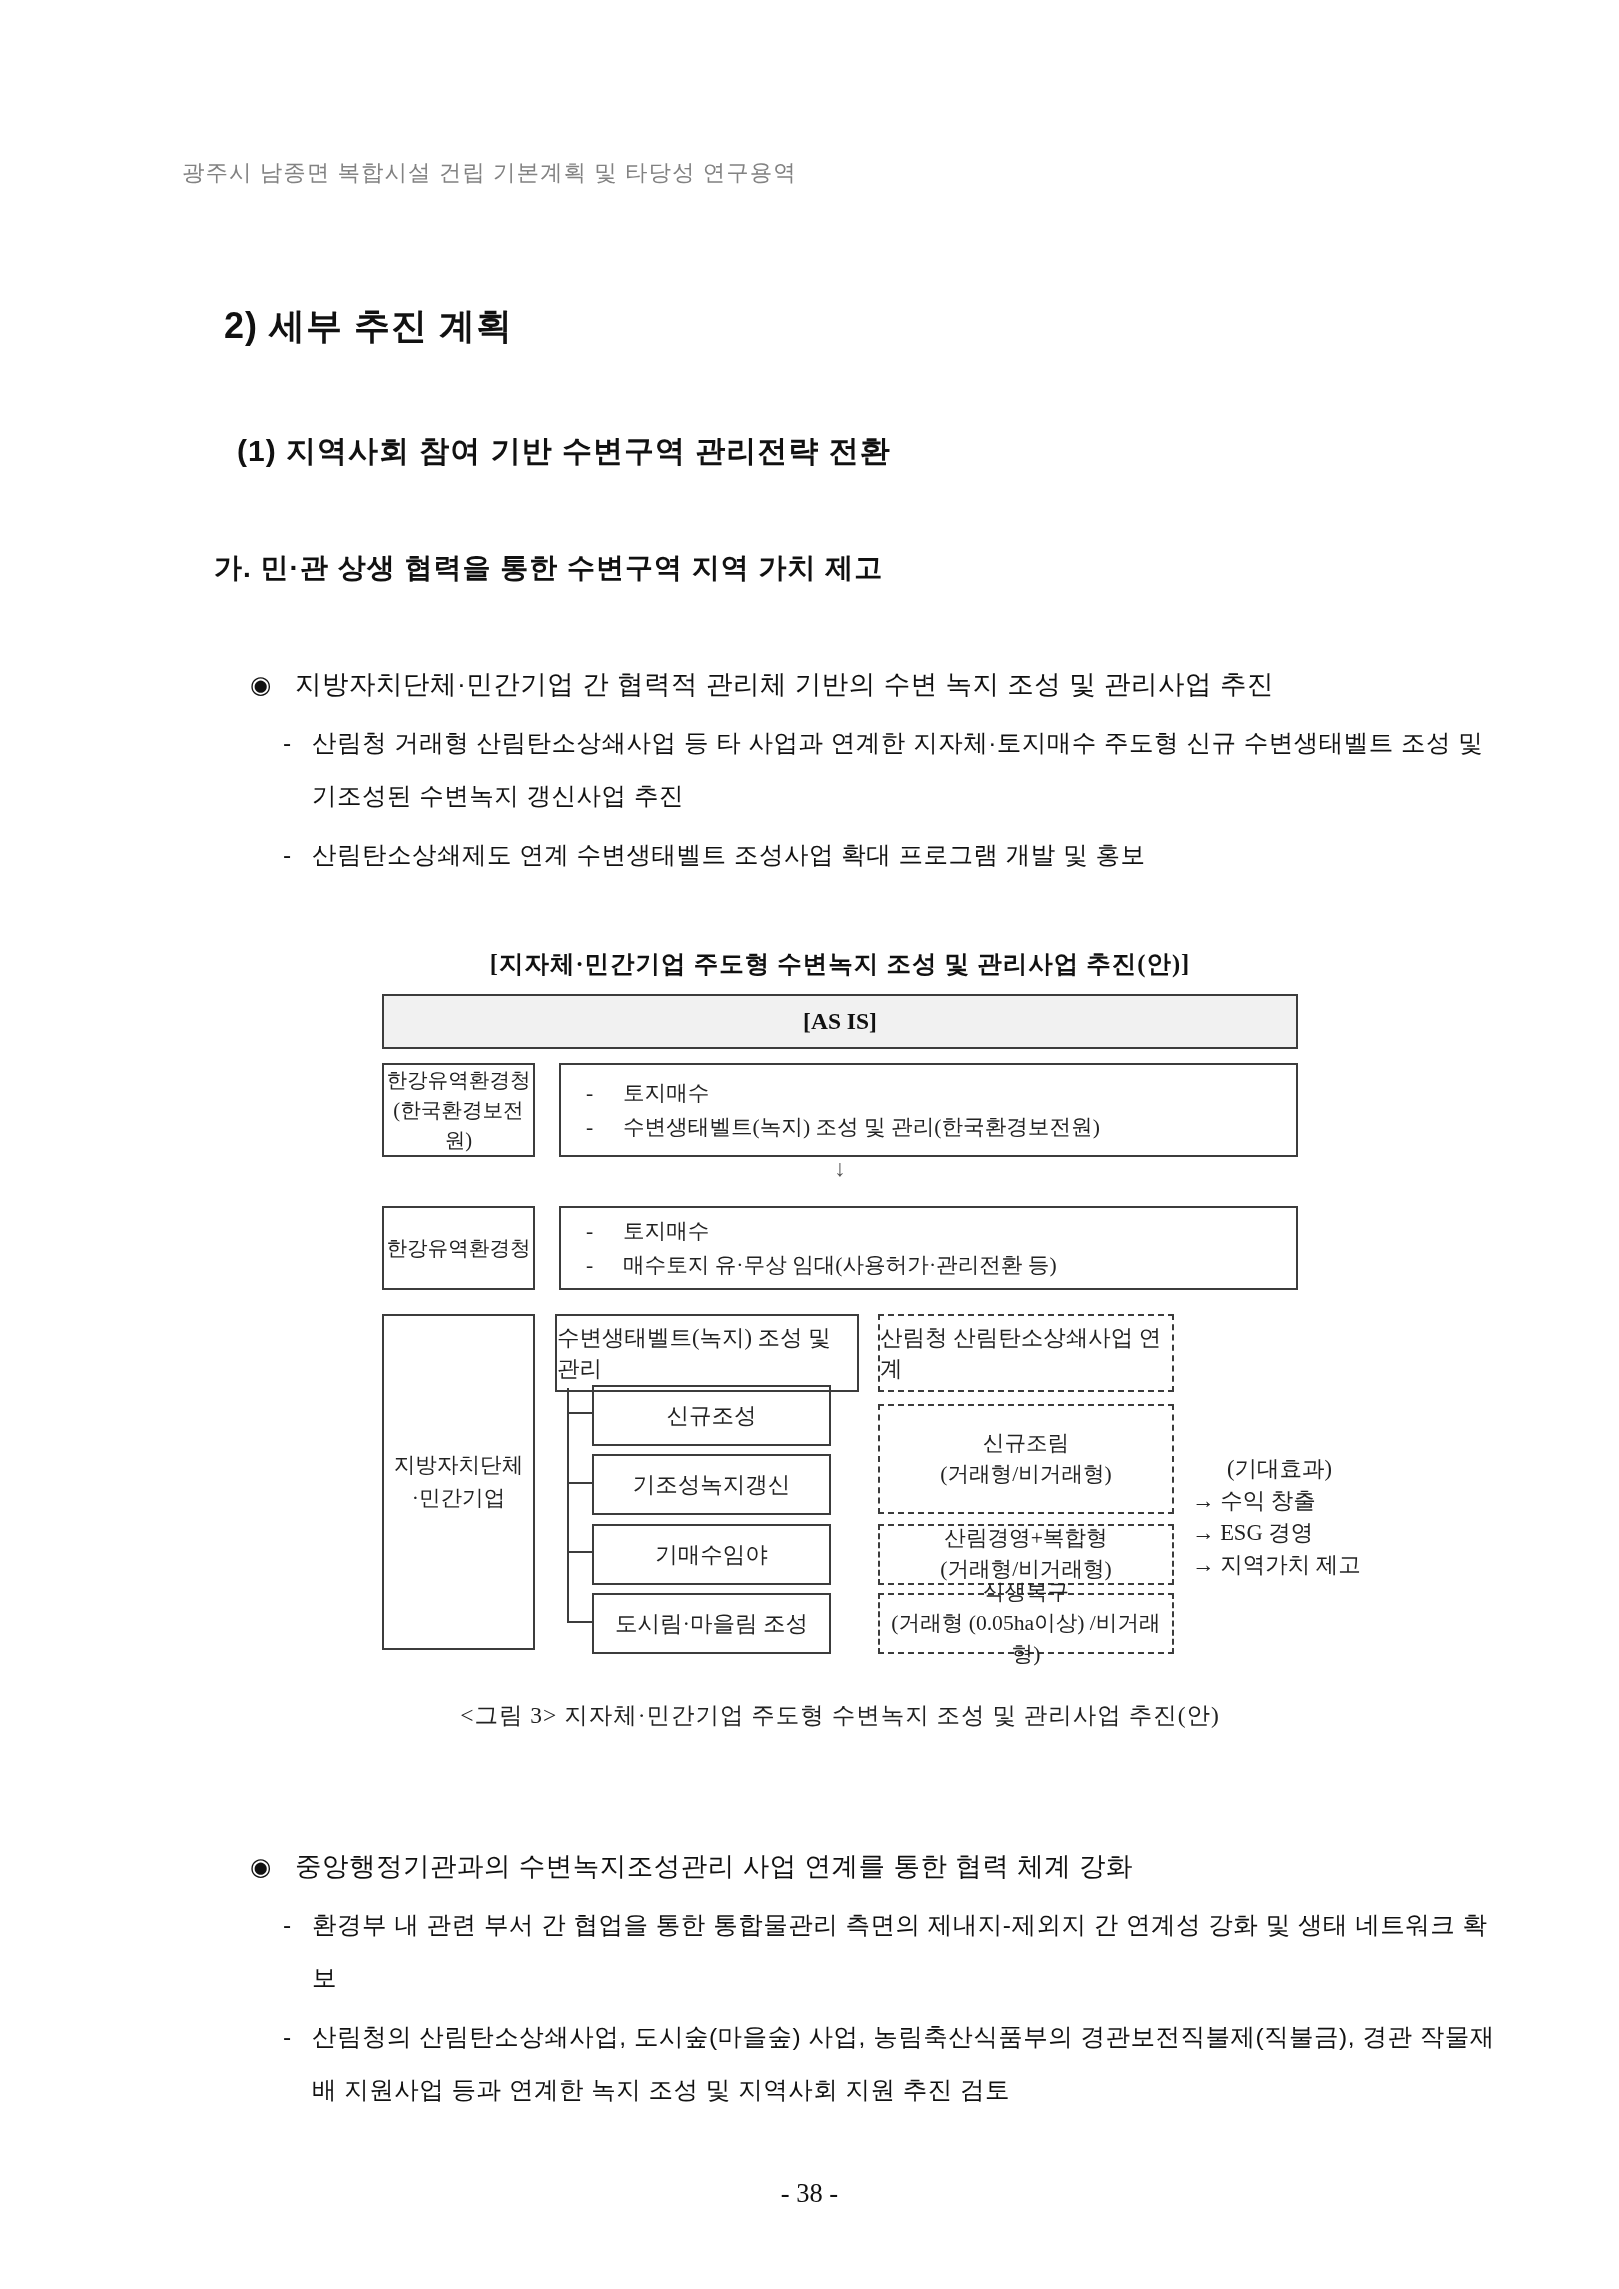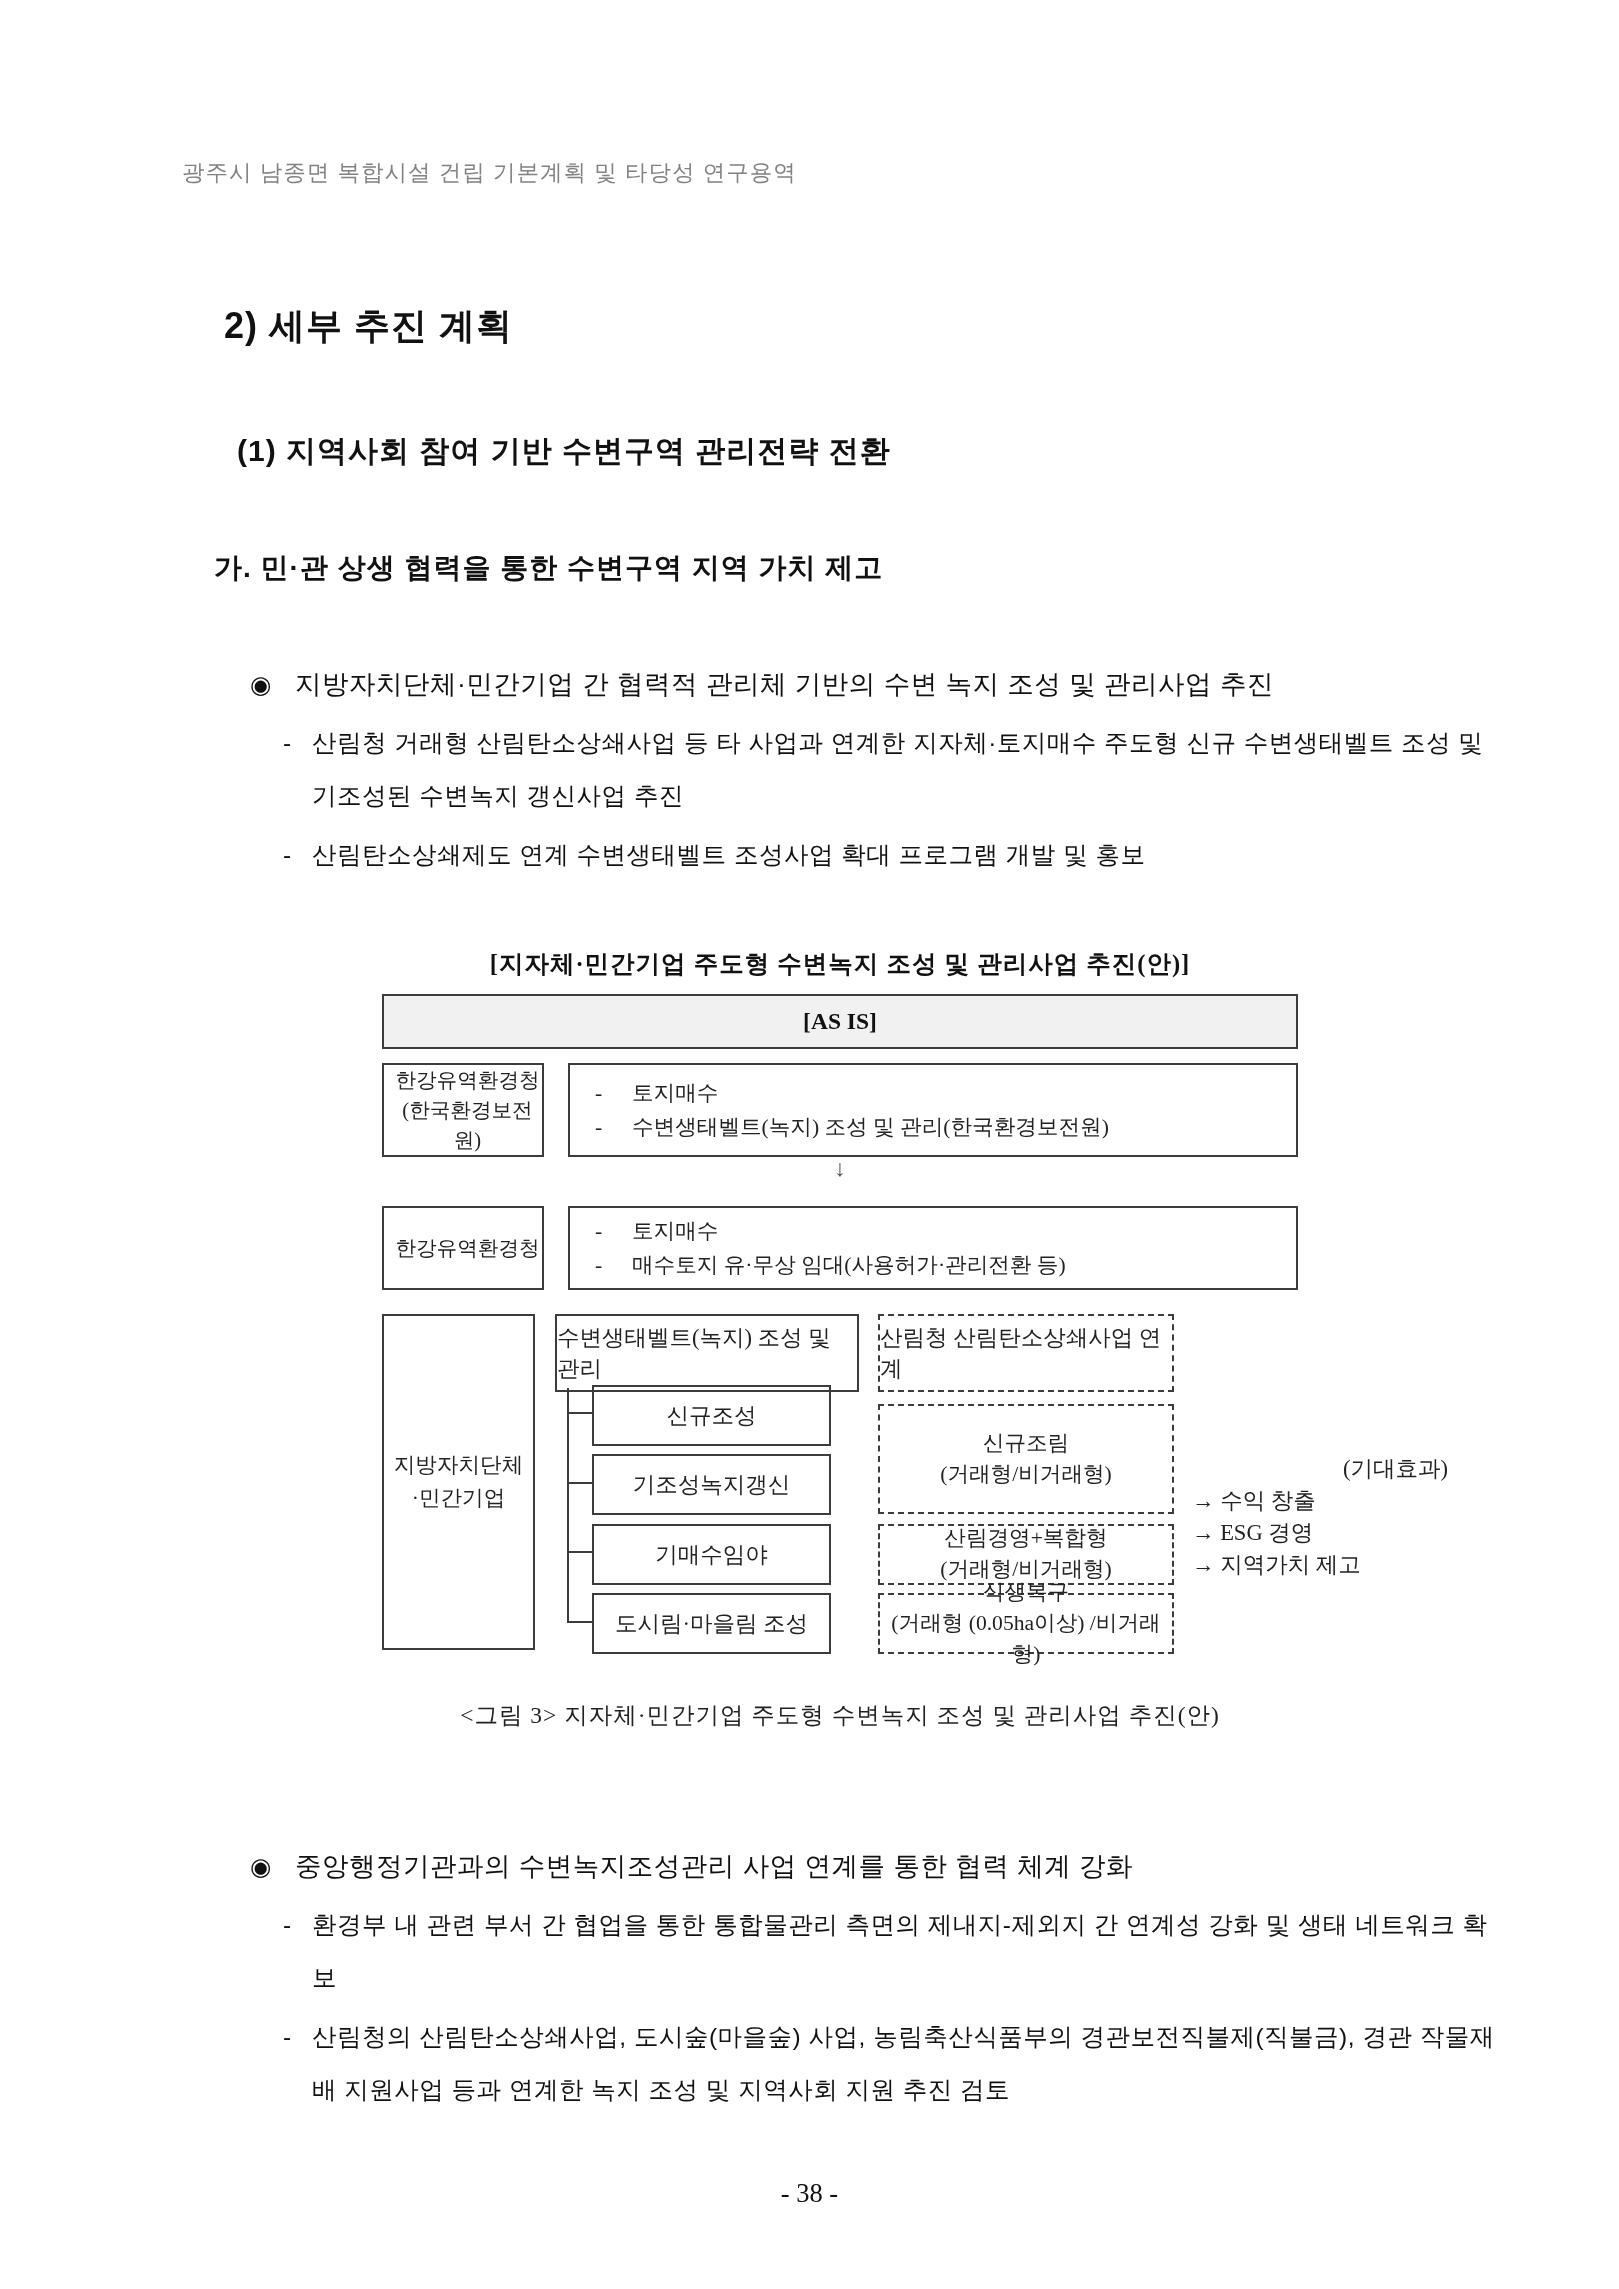--- a/index.html
+++ b/index.html
@@ -33,21 +33,21 @@
   .dash-text{flex:1;}
   
   .figure{position:absolute;top:947px;left:382px;width:916px;
     font-family:"Liberation Serif","DejaVu Serif",serif;color:#222;}
   .fig-title{text-align:center;font-size:24.5px;font-weight:bold;letter-spacing:1px;margin-bottom:13.7px;color:#111;}
   .hdr-box{border:2px solid #3c3c3c;background:#f1f1f1;height:51px;line-height:51px;
     text-align:center;font-size:23.5px;font-weight:bold;color:#111;}
   .mt15{margin-top:14.7px;} .mt22{margin-top:21.6px;} .mt24{margin-top:23.5px;}
   .row{display:flex;align-items:stretch;}
   .actor-box{flex:0 0 149px;border:2px solid #3c3c3c;display:flex;align-items:center;justify-content:center;
-    text-align:center;font-size:20.6px;line-height:30px;white-space:pre-line;padding-left:9px;}
+    text-align:center;font-size:20.6px;line-height:30px;white-space:pre-line;}
   .content-box{flex:1;margin-left:23.5px;border:2px solid #3c3c3c;
     display:flex;flex-direction:column;justify-content:center;padding:5.9px 9.8px 5.9px 25.5px;box-sizing:border-box;}
   .row-h{min-height:77px;}
   .dash-line{display:flex;font-size:21.6px;line-height:34px;}
   .dash-line .dl-dash{flex:0 0 37px;}
   .arrow-row{height:27.4px;line-height:23.5px;text-align:center;font-size:23.5px;color:#555;}
   
   .bottom{position:relative;height:336px;}
   .actor-tall{position:absolute;left:0;top:0;width:149px;height:332px;border:2px solid #3c3c3c;
     display:flex;align-items:center;justify-content:center;text-align:center;
@@ -60,21 +60,21 @@
     display:flex;align-items:center;justify-content:center;font-size:22.5px;}
   .mi1{top:71px;} .mi2{top:140px;} .mi3{top:210px;} .mi4{top:279px;}
   .right-item{position:absolute;left:496px;width:292px;border:2px dashed #3c3c3c;
     display:flex;align-items:center;justify-content:center;text-align:center;
     font-size:21.6px;line-height:31px;white-space:pre-line;}
   .ri1{top:90px;height:106px;} .ri2{top:210px;height:57px;} .ri3{top:279px;height:57px;}
   .vline{position:absolute;left:185px;top:74px;width:2px;height:235px;background:#3c3c3c;}
   .stub{position:absolute;left:185px;width:26.5px;height:2px;background:#3c3c3c;}
   .st1{top:98px;} .st2{top:168px;} .st3{top:237px;} .st4{top:307px;}
   .effects{position:absolute;left:810px;top:139px;width:372px;font-size:22.5px;line-height:32px;color:#222;}
-  .effects-title{padding-left:35px;text-align:center;}
+  .effects-title{padding-left:35px;}
   
   .caption{margin-top:49px;text-align:center;font-size:23.5px;letter-spacing:1px;color:#222;}
   .page-number{position:absolute;top:2178px;left:0;width:100%;text-align:center;
     font-family:"Liberation Serif","DejaVu Serif",serif;font-size:26.5px;color:#111;}
 </style>
 </head>
 <body>
 
 <div class="page">
 

